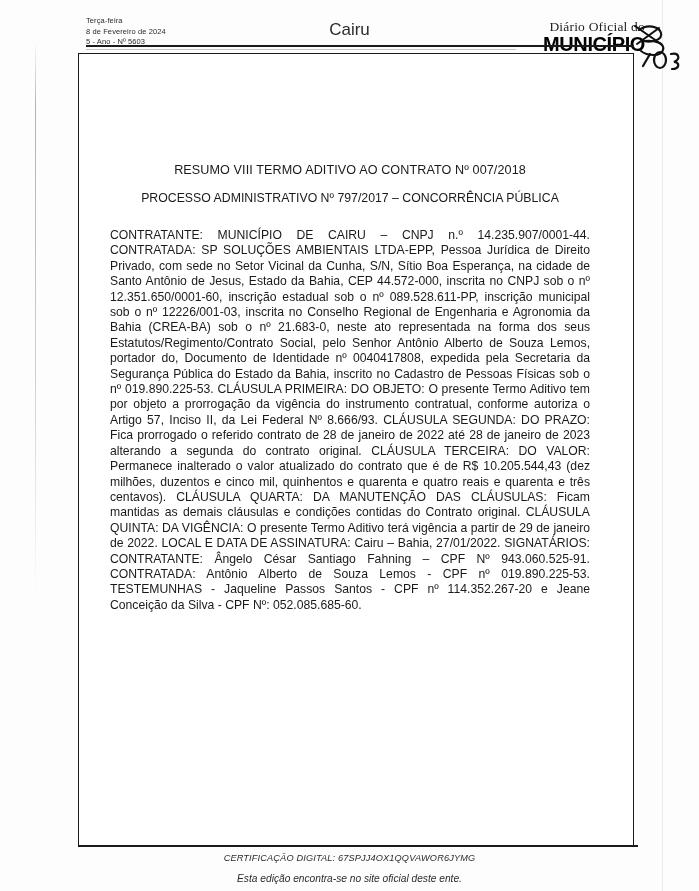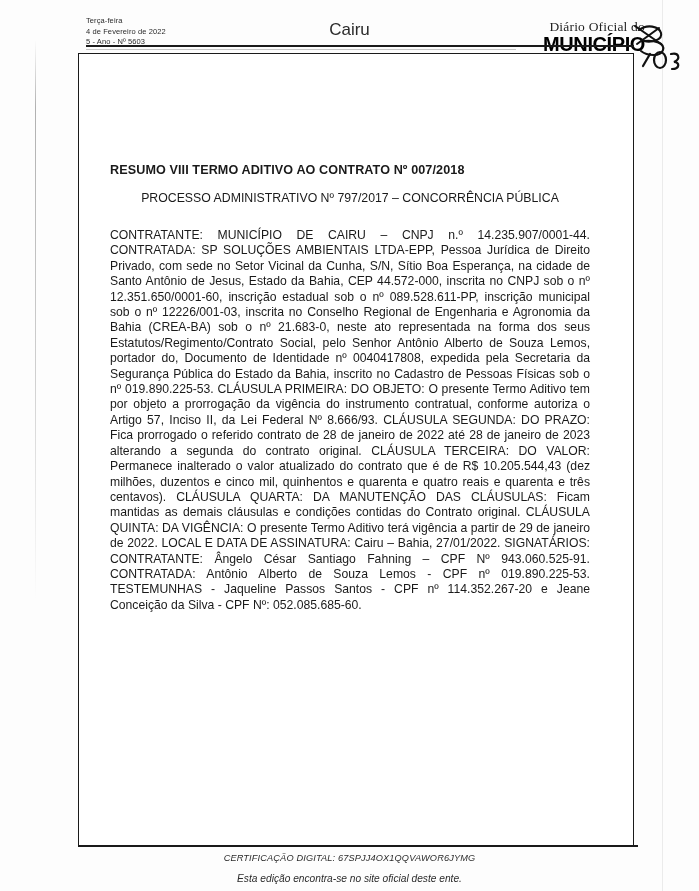--- a/index.html
+++ b/index.html
@@ -119,22 +119,22 @@
   }
 
   
   .doc {
     position: absolute;
     left: 110px; top: 163px;
     width: 480px;
   }
   .doc-title {
     font-size: 12.6px;
-    font-weight: bold;
-    text-align: left;
+    font-weight: normal;
+    text-align: center;
     line-height: 15px;
     letter-spacing: 0.1px;
   }
   .doc-subtitle {
     font-size: 11.6px;
     font-style: italic;
     text-align: center;
     line-height: 15px;
     margin-top: 1px;
   }
@@ -179,21 +179,21 @@
 <body>
 
 <div class="page"></div>
 <div class="scan-line-a"></div>
 <div class="scan-line-b"></div>
 
 <div class="masthead">
 
   <div class="masthead-left">
     <div>Terça-feira</div>
-    <div>4 de Fevereiro de 2022</div>
+    <div>8 de Fevereiro de 2024</div>
     <div>5 - Ano  -  Nº 5603</div>
   </div>
 
   <div class="masthead-center">Cairu</div>
 
   <div class="masthead-right">
     <div class="diario-line">Diário Oficial do</div>
     <div class="municipio-line">MUNICÍPIO</div>
   </div>
 

